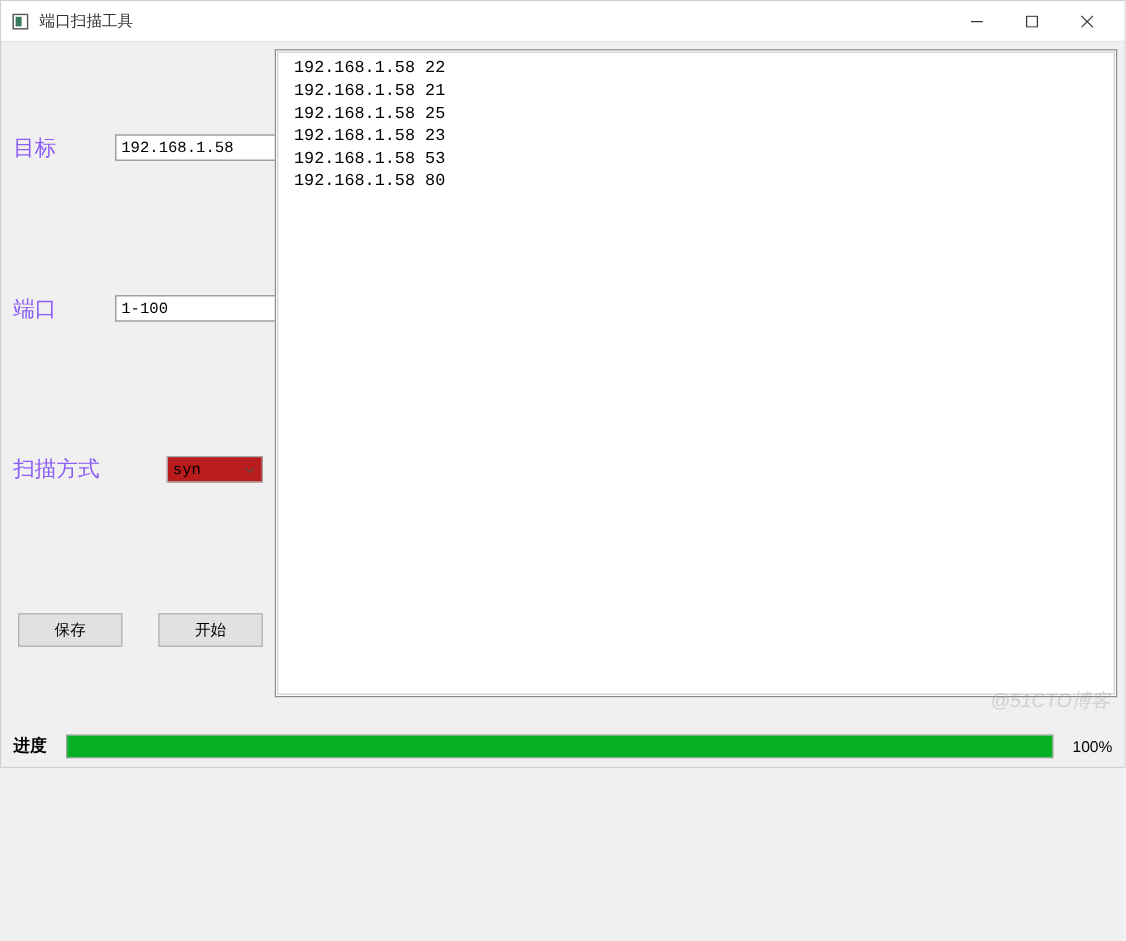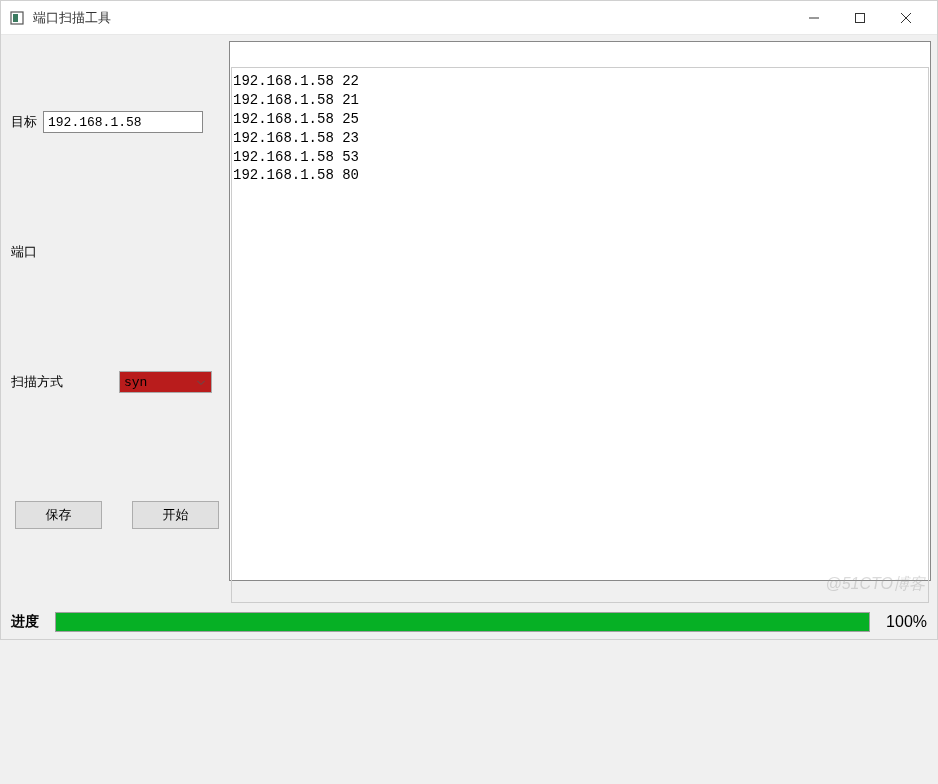--- a/index.html
+++ b/index.html
@@ -90,32 +90,33 @@
       margin-bottom: 110px;
       padding-left: 4px;
     }
     .form-row.scan-method {
       margin-bottom: 108px;
     }
     .form-row.delay-row {
       margin-bottom: 86px;
     }
     .form-label {
-      font-size: 13px;
-      color: #000000;
+      font-size: 18px;
+      color: #8b5cf6;
       margin-right: 6px;
       white-space: nowrap;
     }
     .text-input {
       font-family: "Courier New", monospace;
       font-size: 13px;
       border: 1px solid #888;
       padding: 2px 4px;
       height: 22px;
       background: #fff;
+      margin-left: 43px;
     }
     .input-target { width: 160px; }
     .input-port { width: 160px; }
     .input-small { width: 38px; }
     .select-box {
       font-family: "Courier New", monospace;
       font-size: 13px;
       border: 1px solid #aaa;
       background: #b91c1c;
       height: 22px;
@@ -153,27 +154,26 @@
       flex: 1;
       border: 1px solid #888;
       background: #fff;
       padding: 1px;
       margin-bottom: 24px;
     }
     .output-inner {
       width: 100%;
       height: 100%;
       border: 1px solid #ccc;
-      padding: 4px 1px;
+      padding: 4px 13px;
       font-family: "Courier New", monospace;
       font-size: 14px;
       white-space: pre;
       line-height: 1.35;
       overflow: hidden;
-      margin-top: 24px;
     }
     .bottom-bar {
       height: 28px;
       display: flex;
       align-items: center;
       padding: 0 10px 6px 10px;
       gap: 16px;
     }
     .progress-label {
       font-size: 14px;
@@ -185,21 +185,21 @@
       height: 20px;
       border: 1px solid #a0a0a0;
       background: #e6e6e6;
       position: relative;
     }
     .progress-inner {
       height: 100%;
       background: #06b025;
     }
     .progress-text {
-      font-size: 16px;
+      font-size: 13px;
       color: #000;
       min-width: 30px;
     }
     .watermark {
       position: absolute;
       right: 12px;
       bottom: 16px;
       color: rgba(150,150,150,0.35);
       font-size: 16px;
       font-style: italic;
@@ -242,20 +242,21 @@
   <div class="content">
     <div class="left-panel">
 
       <div class="form-row">
         <span class="form-label">目标</span>
         <input class="text-input input-target" value="192.168.1.58" style="">
       </div>
 
       <div class="form-row">
         <span class="form-label">端口</span>
+        <input class="text-input input-port" value="1-100" style="">
       </div>
 
       <div class="form-row scan-method">
         <span class="form-label">扫描方式</span>
         <div class="select-box">
           <span>syn</span>
           <span class="select-arrow">
             <svg width="8" height="5" viewBox="0 0 8 5">
                 <path d="M0 0 L4 4 L8 0" fill="none" stroke="#555" stroke-width="1"></path>
               </svg>

